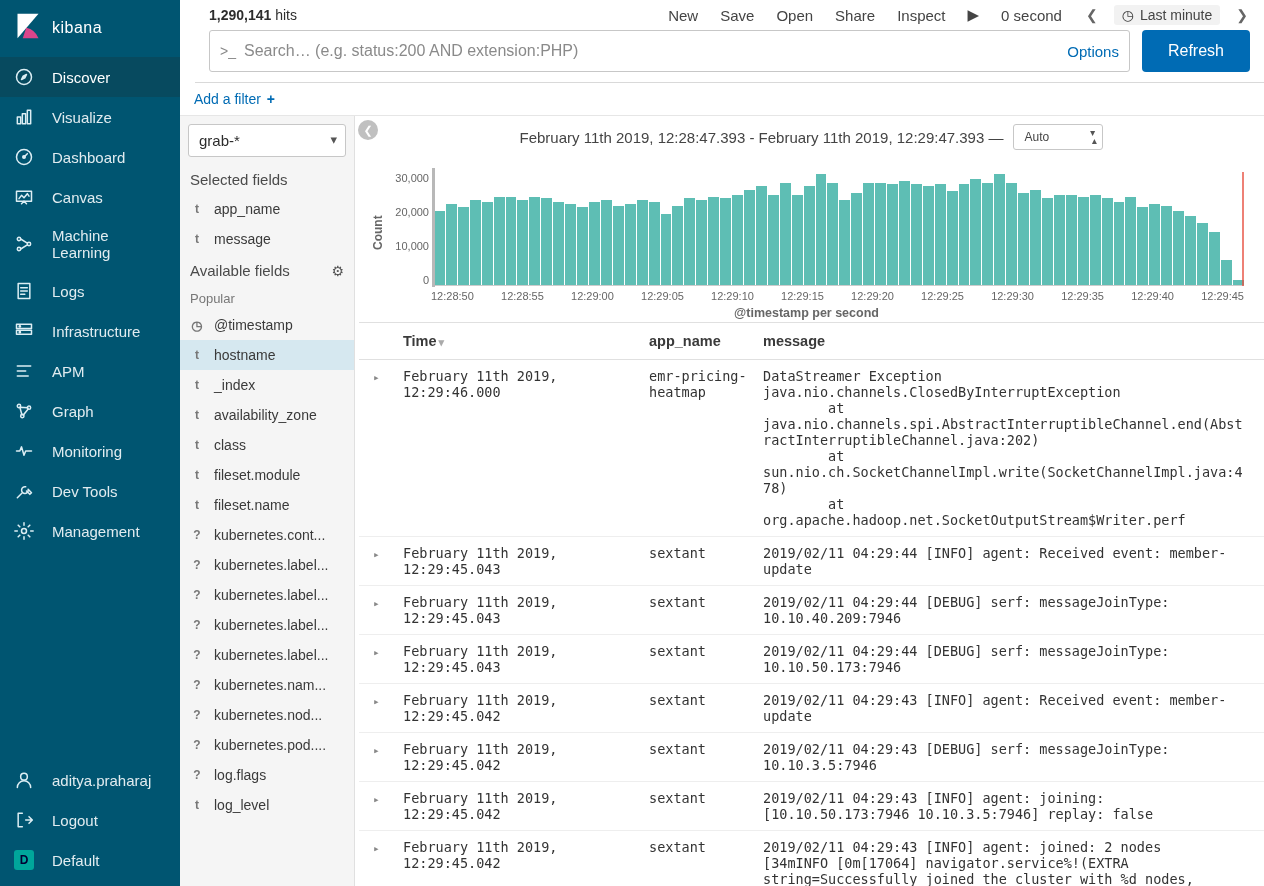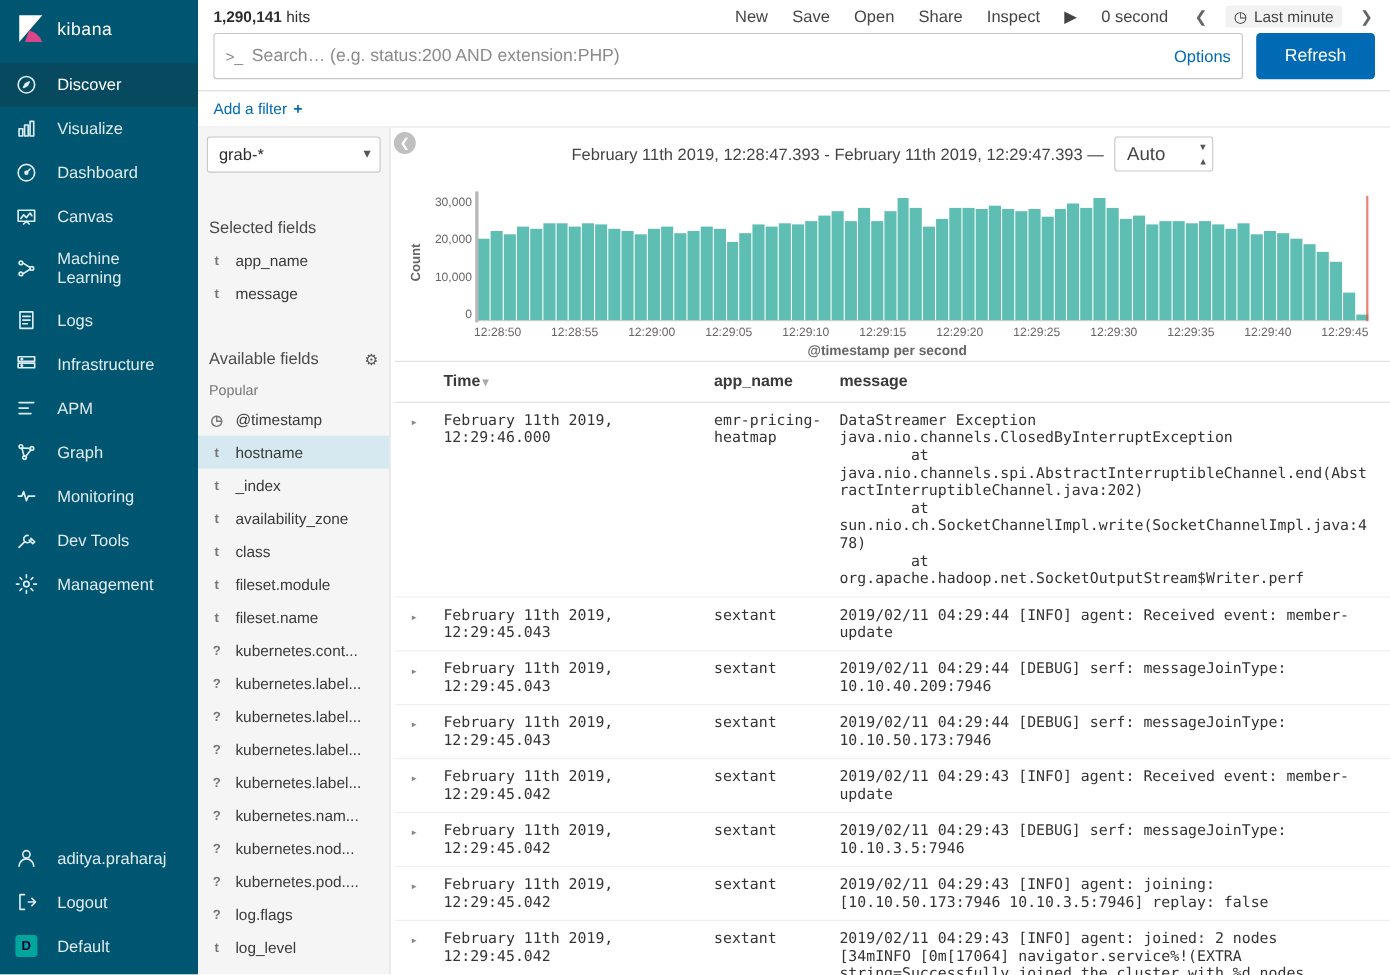--- a/index.html
+++ b/index.html
@@ -15,21 +15,21 @@
 .nav-item { display: flex; align-items: center; gap: 18px; padding: 10px 14px; cursor: pointer; color: #e1ecf0; }
 .nav-item.active { background: #074a5f; color: #fff; }
 .nav-item .nav-icon { width: 20px; height: 20px; display: flex; align-items: center; justify-content: center; flex-shrink: 0; }
 .nav-label { font-size: 15px; }
 .nav-bottom { padding-bottom: 6px; }
 .badge-sq { width: 20px; height: 20px; border-radius: 3px; display: flex; align-items: center; justify-content: center; font-size: 12px; font-weight: 600; }
 .badge-teal { background: #00a69b; color: #003; }
 
 
 .main { flex: 1; display: flex; flex-direction: column; min-width: 0; }
-.topbar { border-bottom: 1px solid #d9d9d9; padding: 4px 14px 10px; }
+.topbar { border-bottom: 1px solid #d9d9d9; padding: 4px 14px 10px; margin-left: 15px; }
 .topbar-row1 { display: flex; align-items: center; height: 22px; margin-bottom: 4px; }
 .hits { font-size: 14px; }
 .hits b { font-weight: 700; }
 .top-actions { margin-left: auto; display: flex; align-items: center; gap: 22px; color: #444; }
 .top-actions .act { cursor: pointer; font-size: 15px; }
 .time-ctrl { display: flex; align-items: center; gap: 14px; }
 .chev { font-size: 14px; color: #666; cursor: pointer; padding: 0 2px; }
 .clock-pill { display: flex; align-items: center; gap: 6px; background: #f2f2f2; border-radius: 3px; padding: 2px 8px; font-size: 14px; cursor: pointer; }
 .searchbar-row { display: flex; gap: 12px; align-items: stretch; }
 .searchbox { flex: 1; display: flex; align-items: center; border: 1px solid #c7c7c7; border-radius: 3px; background: #fff; height: 42px; padding: 0 10px; }
@@ -41,35 +41,35 @@
 .filterbar { padding: 8px 14px; font-size: 14px; color: #006bb4; border-bottom: 1px solid #e6e6e6; }
 .filterbar .plus { font-weight: 700; margin-left: 2px; }
 
 
 .content { flex: 1; display: flex; min-height: 0; }
 
 
 .fields-panel { width: 175px; background: #f5f5f5; border-right: 1px solid #e0e0e0; flex-shrink: 0; display: flex; flex-direction: column; overflow: hidden; }
 .index-select { margin: 8px 8px 6px; background: #fff; border: 1px solid #c7c7c7; border-radius: 3px; padding: 7px 26px 7px 10px; font-size: 15px; position: relative; cursor: pointer; }
 .index-select::after { content: "▾"; position: absolute; right: 8px; top: 7px; color: #555; font-size: 13px; }
-.section-hdr { padding: 8px 10px 6px; font-size: 15px; color: #4a4a4a; display: flex; align-items: center; justify-content: space-between; margin-top: 28px; }
+.section-hdr { padding: 8px 10px 6px; font-size: 15px; color: #4a4a4a; display: flex; align-items: center; justify-content: space-between; }
 .field-list { }
 .field-row { display: flex; align-items: center; gap: 10px; padding: 7px 10px; font-size: 14px; color: #3a3a3a; cursor: pointer; }
 .field-row:hover, .field-row.hover { background: #d6e8f0; }
 .ftype { width: 14px; text-align: center; font-weight: 600; color: #777; font-size: 12px; }
 .ftype-q { font-weight: 700; }
 .ftype-clock::before { content: "◷"; font-size: 13px; }
 .sub-hdr { padding: 6px 10px 4px; font-size: 13px; color: #777; }
 .gear { color: #555; font-size: 14px; cursor: pointer; }
 .collapse-btn { width: 20px; height: 20px; background: #c0c0c0; border-radius: 50%; display: flex; align-items: center; justify-content: center; color: #fff; font-size: 11px; position: absolute; left: 358px; top: 120px; cursor: pointer; }
 
 
 .results { flex: 1; display: flex; flex-direction: column; min-width: 0; overflow: hidden; padding-left: 4px; }
 .results-hdr { display: flex; align-items: center; justify-content: center; gap: 10px; padding: 8px 10px 4px; font-size: 15px; color: #444; }
-.interval-sel { border: 1px solid #c7c7c7; border-radius: 3px; padding: 5px 22px 5px 10px; font-size: 17px; background: #fff; position: relative; min-width: 90px; cursor: pointer; }
+.interval-sel { border: 1px solid #c7c7c7; border-radius: 3px; padding: 5px 22px 5px 10px; font-size: 12px; background: #fff; position: relative; min-width: 90px; cursor: pointer; }
 .interval-sel::after { content: "▸"; position: absolute; right: 6px; top: 3px; color: #555; transform: rotate(90deg); font-size: 10px; }
 .interval-sel::before { content: "▸"; position: absolute; right: 6px; bottom: 2px; color: #555; transform: rotate(-90deg); font-size: 10px; }
 
 
 .chart-wrap { padding: 4px 20px 2px 10px; }
 .chart-area { display: flex; height: 150px; }
 .y-label { writing-mode: vertical-rl; transform: rotate(180deg); font-size: 12px; color: #666; text-align: center; padding: 0 2px; font-weight: 600; }
 .y-axis { display: flex; flex-direction: column; justify-content: space-between; align-items: flex-end; font-size: 11px; color: #666; padding: 14px 4px 22px 0; width: 46px; }
 .bars-box { flex: 1; position: relative; }
 .bars { position: absolute; left: 0; right: 0; top: 14px; bottom: 22px; display: flex; align-items: flex-end; gap: 1px; border-left: 1px solid #ccc; border-bottom: 1px solid #ccc; }

